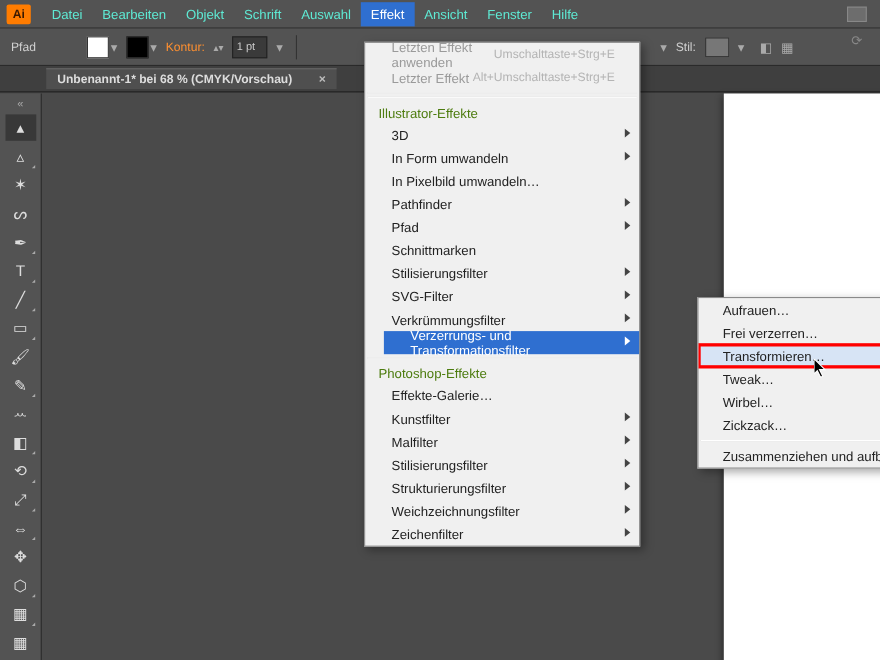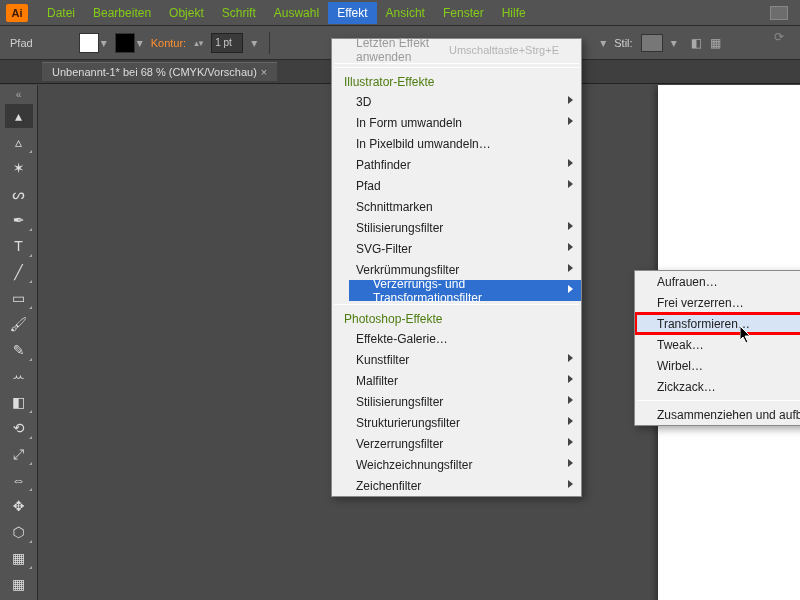--- a/index.html
+++ b/index.html
@@ -1,35 +1,35 @@
 <!DOCTYPE html>
 <html><head>
 <meta charset="utf-8">
 <style>
   * { box-sizing: border-box; margin: 0; padding: 0; font-family: "Segoe UI", Tahoma, sans-serif; }
   body { width: 800px; height: 600px; background: #4a4a4a; overflow: hidden; position: relative; color: #ccc; font-size: 12px; }
   
   .menubar { height: 26px; background: #535353; display: flex; align-items: center; padding-left: 6px; border-bottom: 1px solid #2a2a2a; }
   .app-logo { width: 22px; height: 18px; background: #ff7c00; color: #3a1900; font-weight: bold; font-size: 11px; display: flex; align-items: center; justify-content: center; border-radius: 2px; margin-right: 10px; }
-  .menu-item { padding: 4px 9px; color: #84cc16; cursor: default; font-size: 12px; }
+  .menu-item { padding: 4px 9px; color: #5eead4; cursor: default; font-size: 12px; }
   .menu-item.open { background: #2f6fd0; color: #fff; }
   .menubar-right { margin-left: auto; display: flex; align-items: center; gap: 10px; padding-right: 12px; flex-direction: column; }
   .mb-icon { width: 18px; height: 14px; background: #6d6d6d; border: 1px solid #888; }
   
   .optionsbar { height: 34px; background: #535353; display: flex; align-items: center; padding: 0 10px; gap: 8px; border-bottom: 1px solid #2a2a2a; }
   .opt-label { color: #d0d0d0; font-size: 11px; }
   .swatch { width: 20px; height: 20px; border: 1px solid #333; background: #fff; }
   .swatch.black { background: #000; }
   .swatch-combo { display:flex; align-items:center; gap:2px;}
   .stroke-field { width: 32px; height: 20px; background: #3a3a3a; border: 1px solid #222; color: #ccc; font-size: 10px; padding: 0 3px; line-height: 18px; }
   .kontur-label { color: #ff9030; font-size: 11px; }
   .opt-divider { width:1px; height:22px; background:#333; margin:0 4px;}
   
   .tabbar { height: 24px; background: #3f3f3f; display: flex; align-items: center; padding-left: 42px; border-bottom: 1px solid #222; }
-  .doc-tab { background: #4f4f4f; padding: 3px 10px; font-size: 11px; color: #ddd; display: flex; gap: 4px; align-items: flex-end; border-top: 1px solid #666; }
+  .doc-tab { background: #4f4f4f; padding: 3px 10px; font-size: 11px; color: #ddd; display: flex; gap: 24px; align-items: flex-end; border-top: 1px solid #666; font-weight: bold; }
   .tab-x { color: #bbb; font-size: 11px; }
   
   .toolbox { position: absolute; left: 0; top: 85px; width: 38px; background: #535353; display: flex; flex-direction: column; align-items: center; padding: 4px 0; gap: 2px; border-right: 1px solid #2a2a2a; }
   .tool { width: 28px; height: 24px; display:flex; align-items:center; justify-content:center; color:#ddd; font-size:14px; position:relative;}
   .tool.active { background: #383838; }
   .tool .tri { position:absolute; right:1px; bottom:1px; width:0;height:0;border-right:3px solid #aaa;border-top:3px solid transparent;}
   .dbl-arrow{font-size:10px;color:#aaa;padding-bottom:2px;}
   
   .canvas-area { position: absolute; left: 38px; top: 85px; right: 0; bottom: 0; background: #4a4a4a; }
   .artboard { position: absolute; left: 620px; top: 0; width: 400px; height: 600px; background: #fff; box-shadow: -2px 2px 6px rgba(0,0,0,.4); }
@@ -133,20 +133,24 @@
   <div class="tool">▦</div>
   <div class="tool">▤</div>
 
 </div>
 
 <div class="dropdown">
   <div class="dd-row disabled">
     <span>Letzten Effekt anwenden</span>
       <span class="shortcut">Umschalttaste+Strg+E</span>
   </div>
+  <div class="dd-row disabled">
+    <span>Letzter Effekt</span>
+      <span class="shortcut">Alt+Umschalttaste+Strg+E</span>
+  </div>
   <div class="dd-sep"></div>
   <div class="dd-sep"></div>
   <div class="dd-header">Illustrator-Effekte</div>
   <div id="group1">
       <div class="dd-row">
         <span>3D</span>
         <span class="arrow"></span>
       </div>
       <div class="dd-row">
         <span>In Form umwandeln</span>
@@ -196,24 +200,20 @@
       <div class="dd-row">
         <span>Malfilter</span>
         <span class="arrow"></span>
       </div>
       <div class="dd-row">
         <span>Stilisierungsfilter</span>
         <span class="arrow"></span>
       </div>
       <div class="dd-row">
         <span>Strukturierungsfilter</span>
-        <span class="arrow"></span>
-      </div>
-      <div class="dd-row">
-        <span>Verzerrungsfilter</span>
         <span class="arrow"></span>
       </div>
       <div class="dd-row">
         <span>Weichzeichnungsfilter</span>
         <span class="arrow"></span>
       </div>
       <div class="dd-row">
         <span>Zeichenfilter</span>
         <span class="arrow"></span>
       </div>

